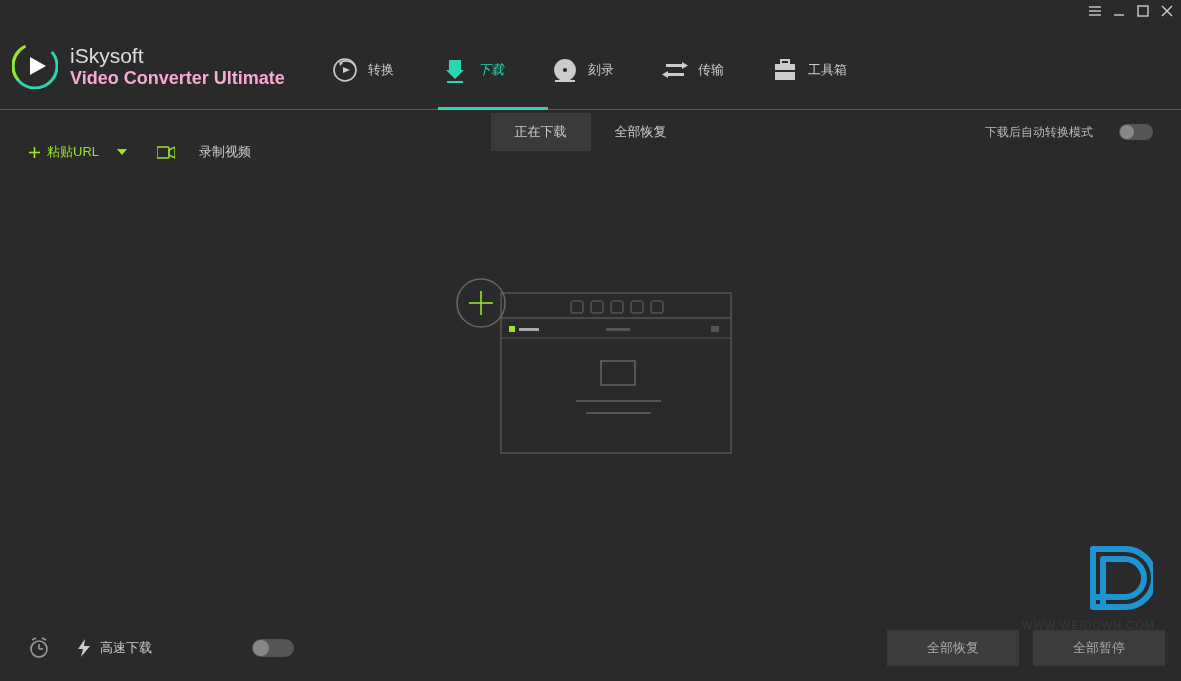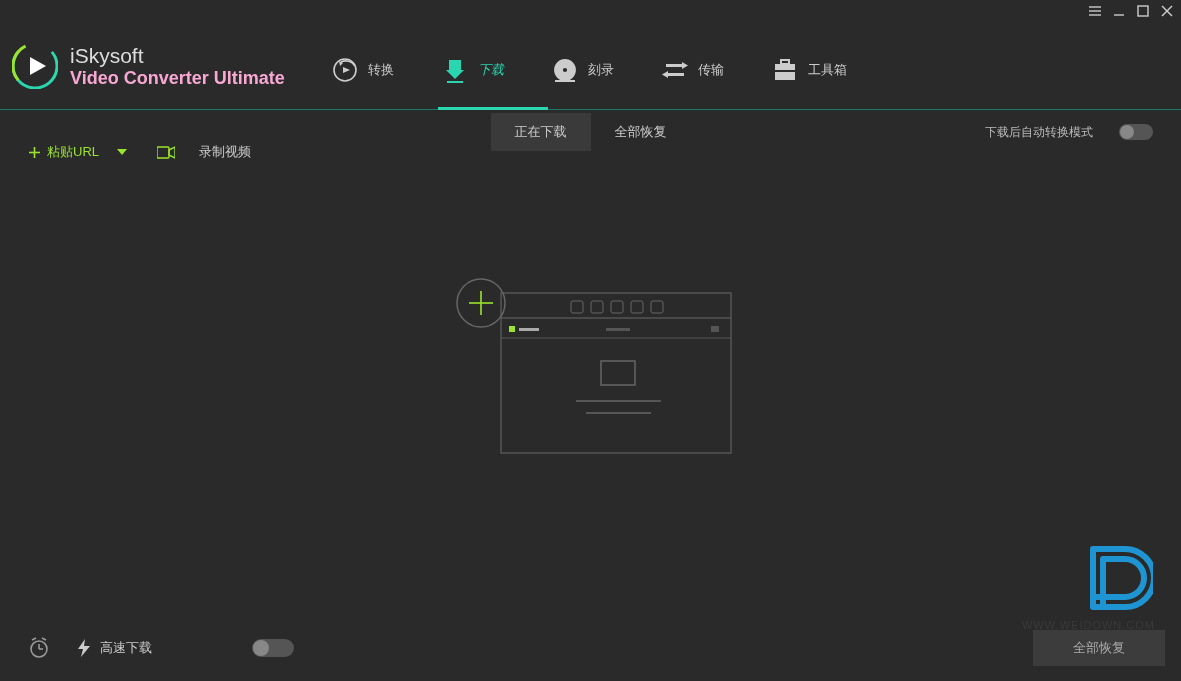--- a/index.html
+++ b/index.html
@@ -251,13 +251,16 @@
     </svg>
     <span>高速下载</span>
   </div>
   <div class="toggle2">
       <div class="knob"></div>
     </div>
   <div class="footer-spacer"></div>
   <div class="big-btn">
       <span>全部恢复</span>
     </div>
+  <div class="big-btn">
+      <span>全部暂停</span>
+    </div>
 </div>
 
 </body></html>

